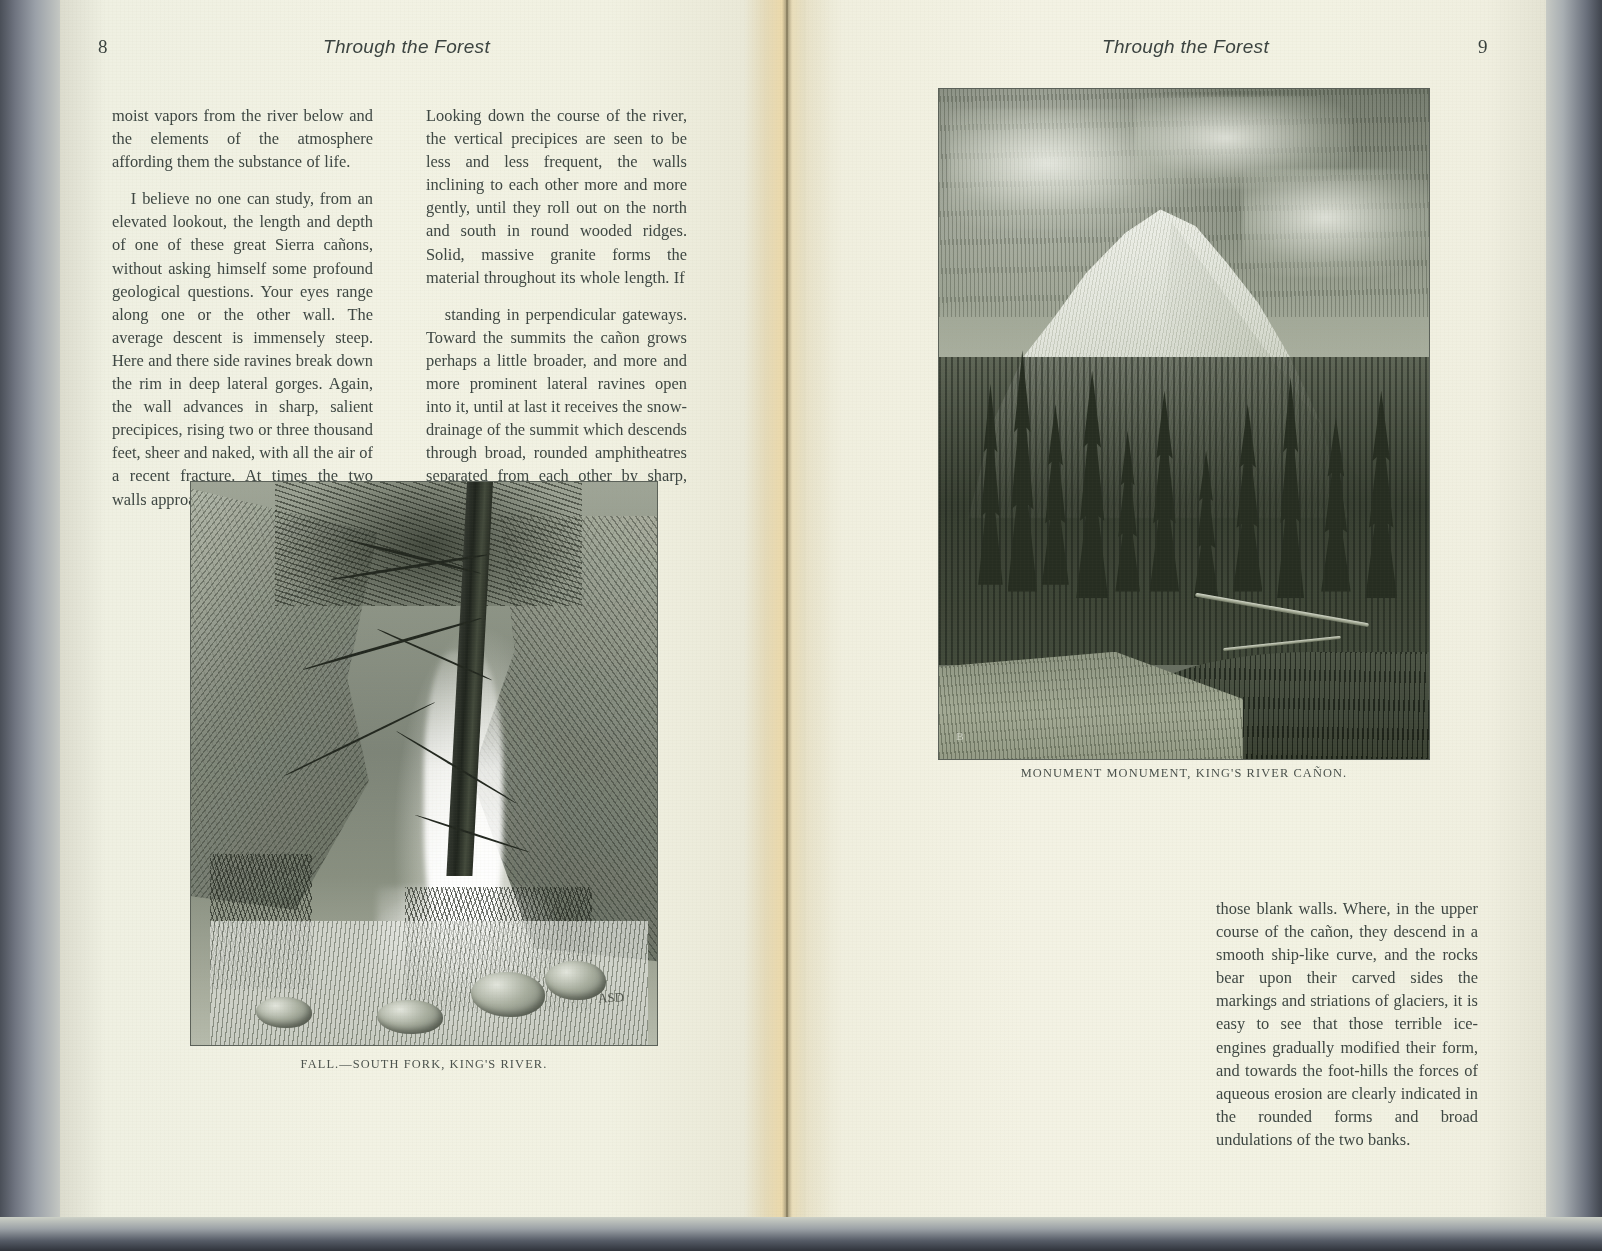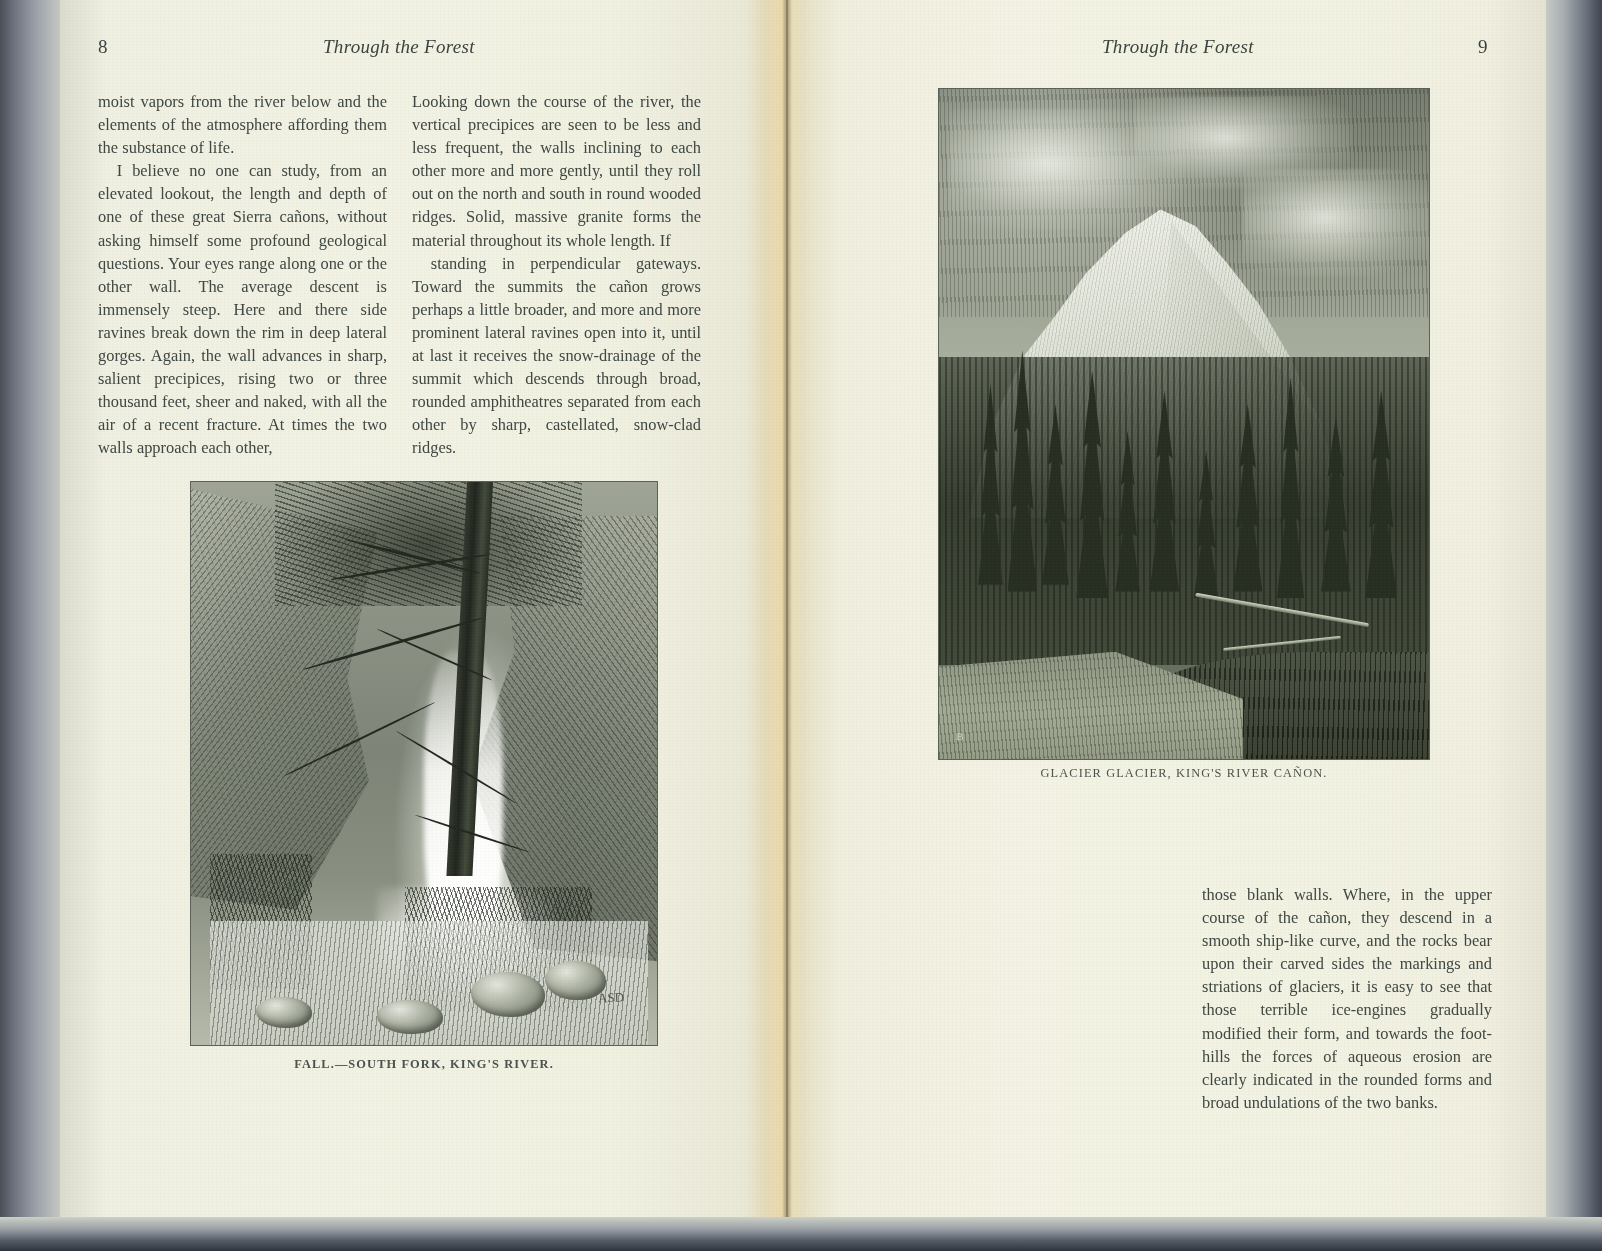--- a/index.html
+++ b/index.html
@@ -79,21 +79,21 @@
     pointer-events: none;
     background-image:
       repeating-linear-gradient(0deg, rgba(160,155,120,0.035) 0px, rgba(160,155,120,0.035) 1px, rgba(255,255,255,0) 1px, rgba(255,255,255,0) 3px),
       repeating-linear-gradient(90deg, rgba(150,150,120,0.03) 0px, rgba(150,150,120,0.03) 1px, rgba(255,255,255,0) 1px, rgba(255,255,255,0) 4px);
     opacity: .8;
   }
 
   
   .runhead {
     position: absolute;
-    font-family: Liberation Serif, serif;
+    font-family: Liberation Sans, sans-serif;
     font-style: italic;
     font-size: 19px;
     color: #3b4340;
     letter-spacing: .3px;
     white-space: nowrap;
   }
   .folio {
     position: absolute;
     font-family: "Liberation Serif", "DejaVu Serif", serif;
     font-size: 19px;
@@ -106,21 +106,21 @@
     font-family: "Liberation Serif", "DejaVu Serif", serif;
     font-size: 16.4px;
     line-height: 23.1px;
     color: #3d4642;
     text-align: justify;
     text-align-last: left;
     -webkit-hyphens: none;
     hyphens: none;
     word-spacing: .2px;
   }
-  .col p { margin: 0; }
+  .col p { margin: 14px; }
   .col p + p { text-indent: 1.15em; }
 
   
   .plate {
     position: absolute;
     overflow: hidden;
     border: 1px solid #5b6159;
     box-sizing: border-box;
   }
   .caption {
@@ -323,21 +323,21 @@
       <div class="foam"></div>
 
       <div class="boulder" style="left:60%; bottom:5%; width:16%; height:8%;"></div>
       <div class="boulder" style="left:76%; bottom:8%; width:13%; height:7%;"></div>
       <div class="boulder" style="left:40%; bottom:2%; width:14%; height:6%;"></div>
       <div class="boulder" style="left:14%; bottom:3%; width:12%; height:5.5%;"></div>
 
       <div class="sig">ASD</div>
     </div>
 
-    <div class="caption" style="left:130px; top:1057px; width:468px;font-weight:bold;">FALL.—SOUTH FORK, KING'S RIVER.</div>
+    <div class="caption" style="left:130px; top:1057px; width:468px;">FALL.—SOUTH FORK, KING'S RIVER.</div>
   </div>
 
   <div class="leaf leaf-right">
 
     <div class="runhead" style="left:296px; top:36px;">Through the Forest</div>
 
     <div class="folio" style="left:672px; top:36px;">9</div>
 
     <div class="plate plateB" style="left:132px; top:88px; width:492px; height:672px;">
       <div class="sky"></div>
@@ -364,21 +364,21 @@
 
       <div class="water"></div>
       <div class="shore"></div>
 
       <div class="log" style="left:52%; bottom:22%; width:36%; height:4px; transform:rotate(10deg);"></div>
       <div class="log" style="left:58%; bottom:17%; width:24%; height:3px; transform:rotate(-6deg);"></div>
 
       <div class="mono">B</div>
     </div>
 
-    <div class="caption" style="left:132px; top:766px; width:492px;">GLACIER GLACIER, KING'S RIVER CAÑON.</div>
+    <div class="caption" style="left:132px; top:766px; width:492px;">MONUMENT MONUMENT, KING'S RIVER CAÑON.</div>
 
     <div class="col" style="left:82px; top:845px; width:290px;">
     </div>
 
     <div class="col" style="left:396px; top:883px; width:290px;">
       <p>those blank walls. Where, in the upper course of the cañon, they descend in a smooth ship-like curve, and the rocks bear upon their carved sides the markings and striations of glaciers, it is easy to see that those terrible ice-engines gradually modified their form, and towards the foot-hills the forces of aqueous erosion are clearly indicated in the rounded forms and broad undulations of the two banks.</p>
     </div>
   </div>
 
   <div class="gutter"></div>

